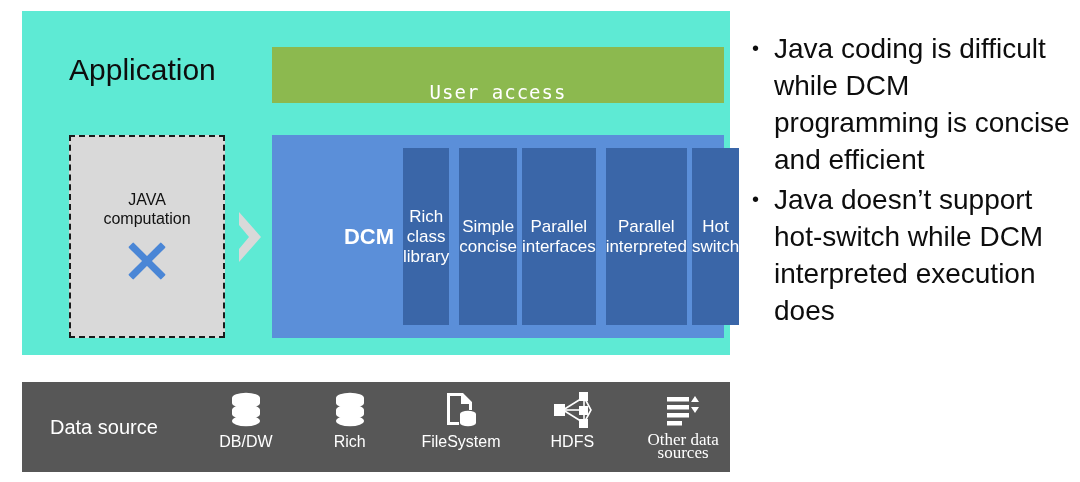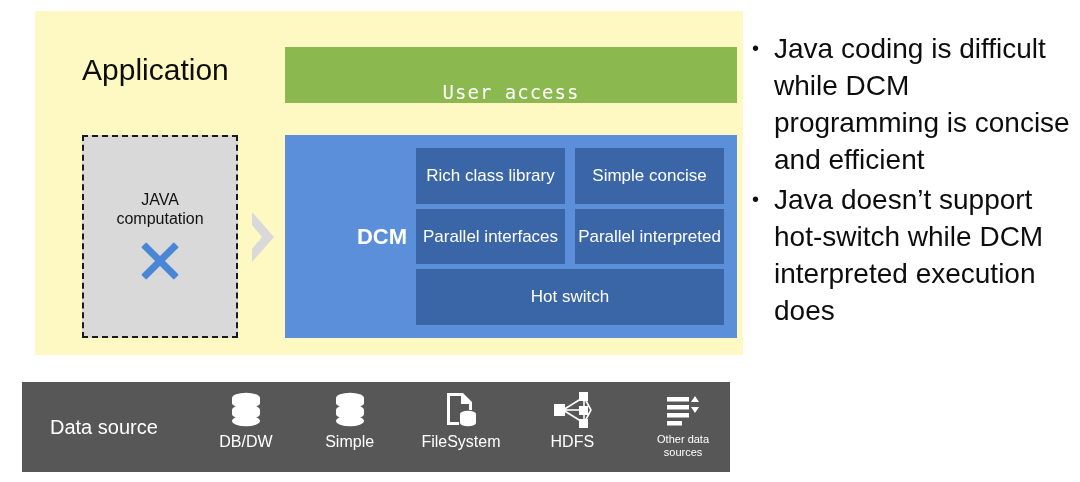--- a/index.html
+++ b/index.html
@@ -12,25 +12,25 @@
     height: 482px;
     position: relative;
     overflow: hidden;
     font-family: "Liberation Sans", sans-serif;
     -webkit-font-smoothing: antialiased;
   }
 
   
   #arch-panel {
     position: absolute;
-    left: 35px;
+    left: 22px;
     top: 11px;
     width: 708px;
     height: 344px;
-    background: #fef9c3;
+    background: #5eead4;
   }
 
   #application-label {
     position: absolute;
     left: 47px;
     top: 36px;
     width: 190px;
     height: 46px;
     line-height: 46px;
     font-size: 30px;
@@ -126,21 +126,21 @@
     font-weight: bold;
     color: #ffffff;
   }
   #dcm-grid {
     position: absolute;
     left: 131px;
     top: 13px;
     width: 308px;
     height: 177px;
     display: flex;
-    flex-direction: column;
+    flex-direction: row;
     gap: 5px;
   }
   .dcm-row {
     display: flex;
     gap: 10px;
     flex: 1 1 0;
   }
   .dcm-cell {
     flex: 1 1 0;
     background: #3a66a8;
@@ -198,22 +198,22 @@
     justify-content: center;
   }
   .ds-label {
     margin-top: 3px;
     font-size: 16px;
     color: #ffffff;
     text-align: center;
     white-space: nowrap;
   }
   .ds-label.mono {
-    font-family: Liberation Sans, sans-serif;
-    font-size: 11px;
+    font-family: Liberation Serif, serif;
+    font-size: 17px;
     line-height: 13px;
     white-space: normal;
     width: 78px;
   }
 
   
   #bullets {
     position: absolute;
     left: 752px;
     top: 30px;
@@ -301,21 +301,21 @@
     <div class="ds-item">
       <div class="ds-icon">
         <svg width="36" height="38" viewBox="0 0 36 38" aria-hidden="true">
           <ellipse cx="18" cy="7" rx="14" ry="5.2" fill="#ffffff"></ellipse>
           <path d="M4 7 v5 a14 5.2 0 0 0 28 0 v-5 z" fill="#ffffff"></path>
           <ellipse cx="18" cy="19" rx="14" ry="5.2" fill="#ffffff"></ellipse>
           <path d="M4 19 v4 a14 5.2 0 0 0 28 0 v-4 z" fill="#ffffff"></path>
           <ellipse cx="18" cy="30" rx="14" ry="5.2" fill="#ffffff"></ellipse>
         </svg>
       </div>
-      <div class="ds-label">Simple</div>
+      <div class="ds-label">Rich</div>
     </div>
 
     <div class="ds-item">
       <div class="ds-icon">
         <svg width="36" height="40" viewBox="0 0 36 40" aria-hidden="true">
           <path d="M4 3 h16 l9 9 v8 h-3 v-6 h-8 v-8 h-11 v26 h9 v3 h-12 z" fill="#ffffff"></path>
           <ellipse cx="25" cy="24" rx="8" ry="3.2" fill="#ffffff"></ellipse>
           <path d="M17 24 v9 a8 3.2 0 0 0 16 0 v-9 z" fill="#ffffff"></path>
         </svg>
       </div>

